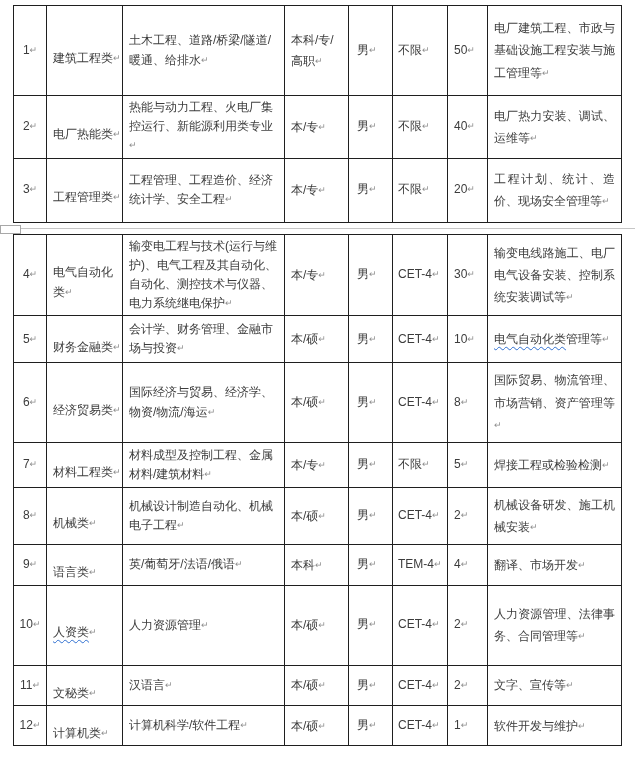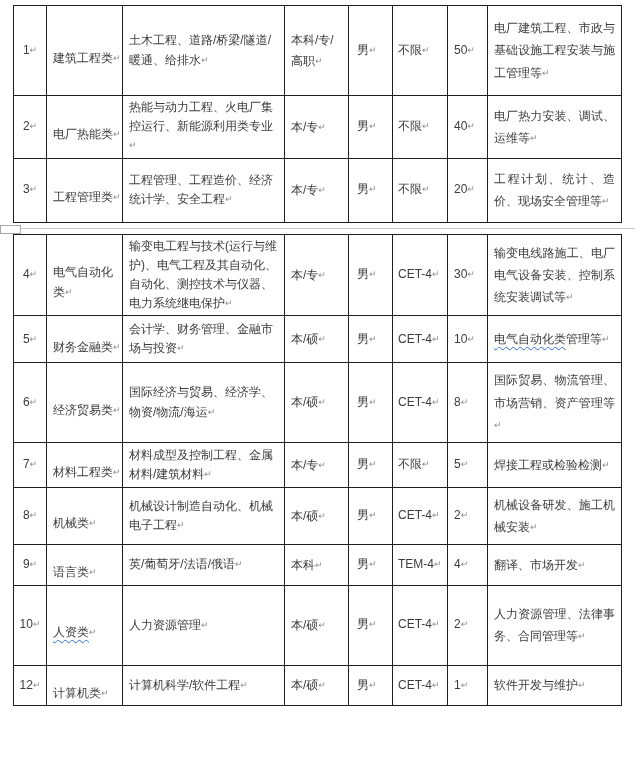--- a/index.html
+++ b/index.html
@@ -170,20 +170,30 @@
     <tr style="height:80px">
       <td class="m no">10<span class="ret">↵</span></td>
       <td class="m cat"><span class="wavy">人资类</span><span class="ret">↵</span></td>
       <td class="m maj">人力资源管理<span class="ret">↵</span></td>
       <td class="m edu">本/硕<span class="ret">↵</span></td>
       <td class="m gen">男<span class="ret">↵</span></td>
       <td class="m lang">CET-4<span class="ret">↵</span></td>
       <td class="m cnt">2<span class="ret">↵</span></td>
       <td class="m usage">人力资源管理、法律事务、合同管理等<span class="ret">↵</span></td>
     </tr>
+    <tr style="height:33px">
+      <td class="m no">11<span class="ret">↵</span></td>
+      <td class="m cat">文秘类<span class="ret">↵</span></td>
+      <td class="m maj">汉语言<span class="ret">↵</span></td>
+      <td class="m edu">本/硕<span class="ret">↵</span></td>
+      <td class="m gen">男<span class="ret">↵</span></td>
+      <td class="m lang">CET-4<span class="ret">↵</span></td>
+      <td class="m cnt">2<span class="ret">↵</span></td>
+      <td class="m usage">文字、宣传等<span class="ret">↵</span></td>
+    </tr>
     <tr style="height:39px">
       <td class="m no">12<span class="ret">↵</span></td>
       <td class="m cat">计算机类<span class="ret">↵</span></td>
       <td class="m maj">计算机科学/软件工程<span class="ret">↵</span></td>
       <td class="m edu">本/硕<span class="ret">↵</span></td>
       <td class="m gen">男<span class="ret">↵</span></td>
       <td class="m lang">CET-4<span class="ret">↵</span></td>
       <td class="m cnt">1<span class="ret">↵</span></td>
       <td class="m usage">软件开发与维护<span class="ret">↵</span></td>
     </tr>

